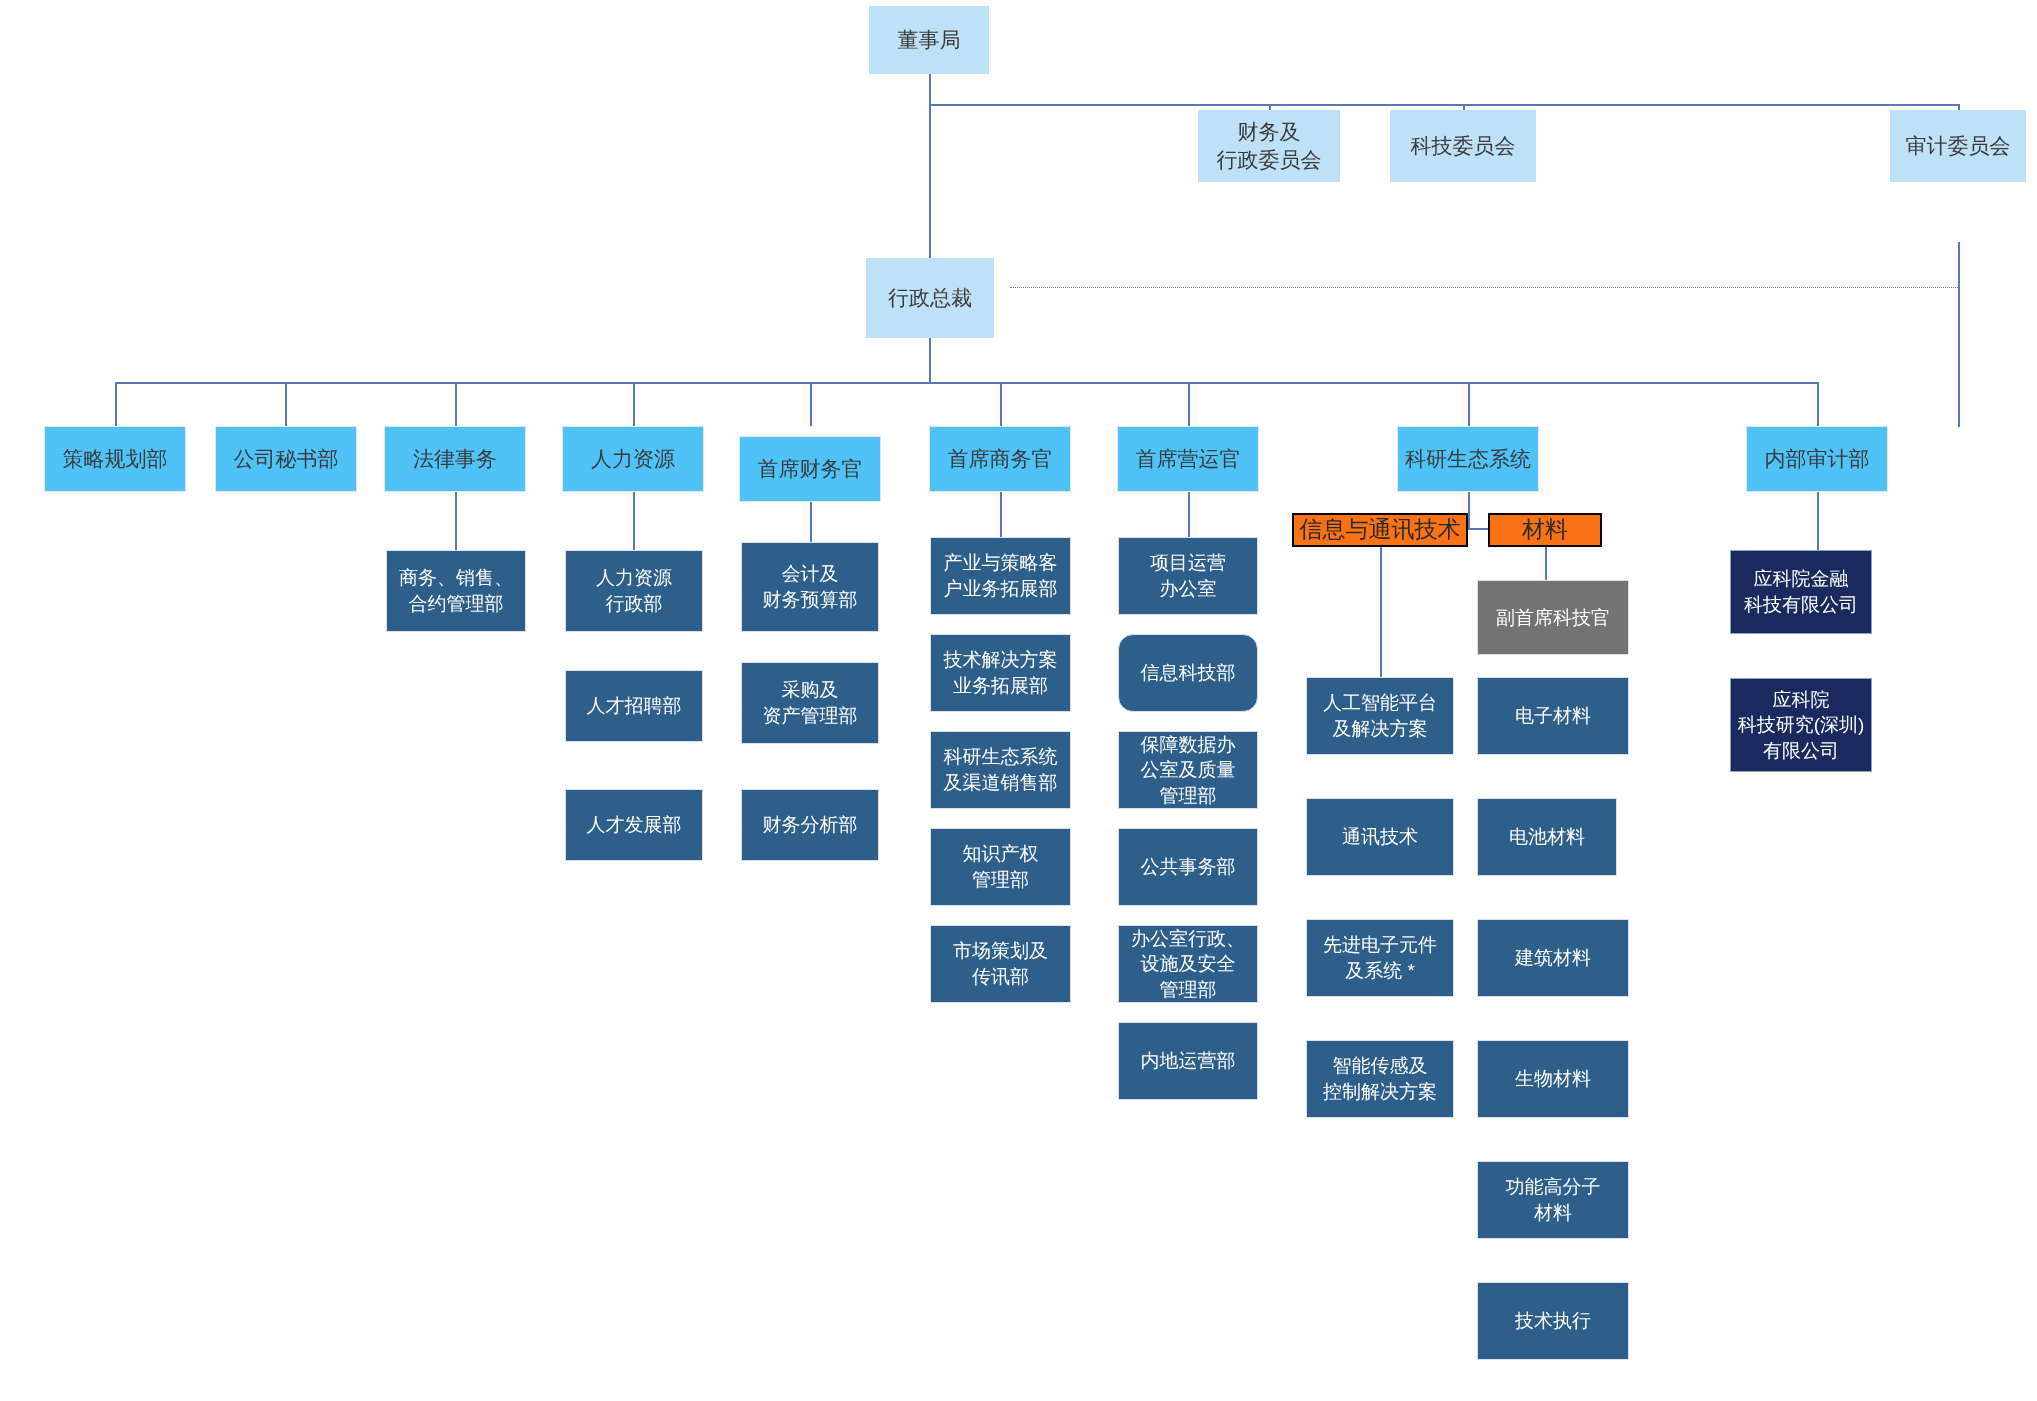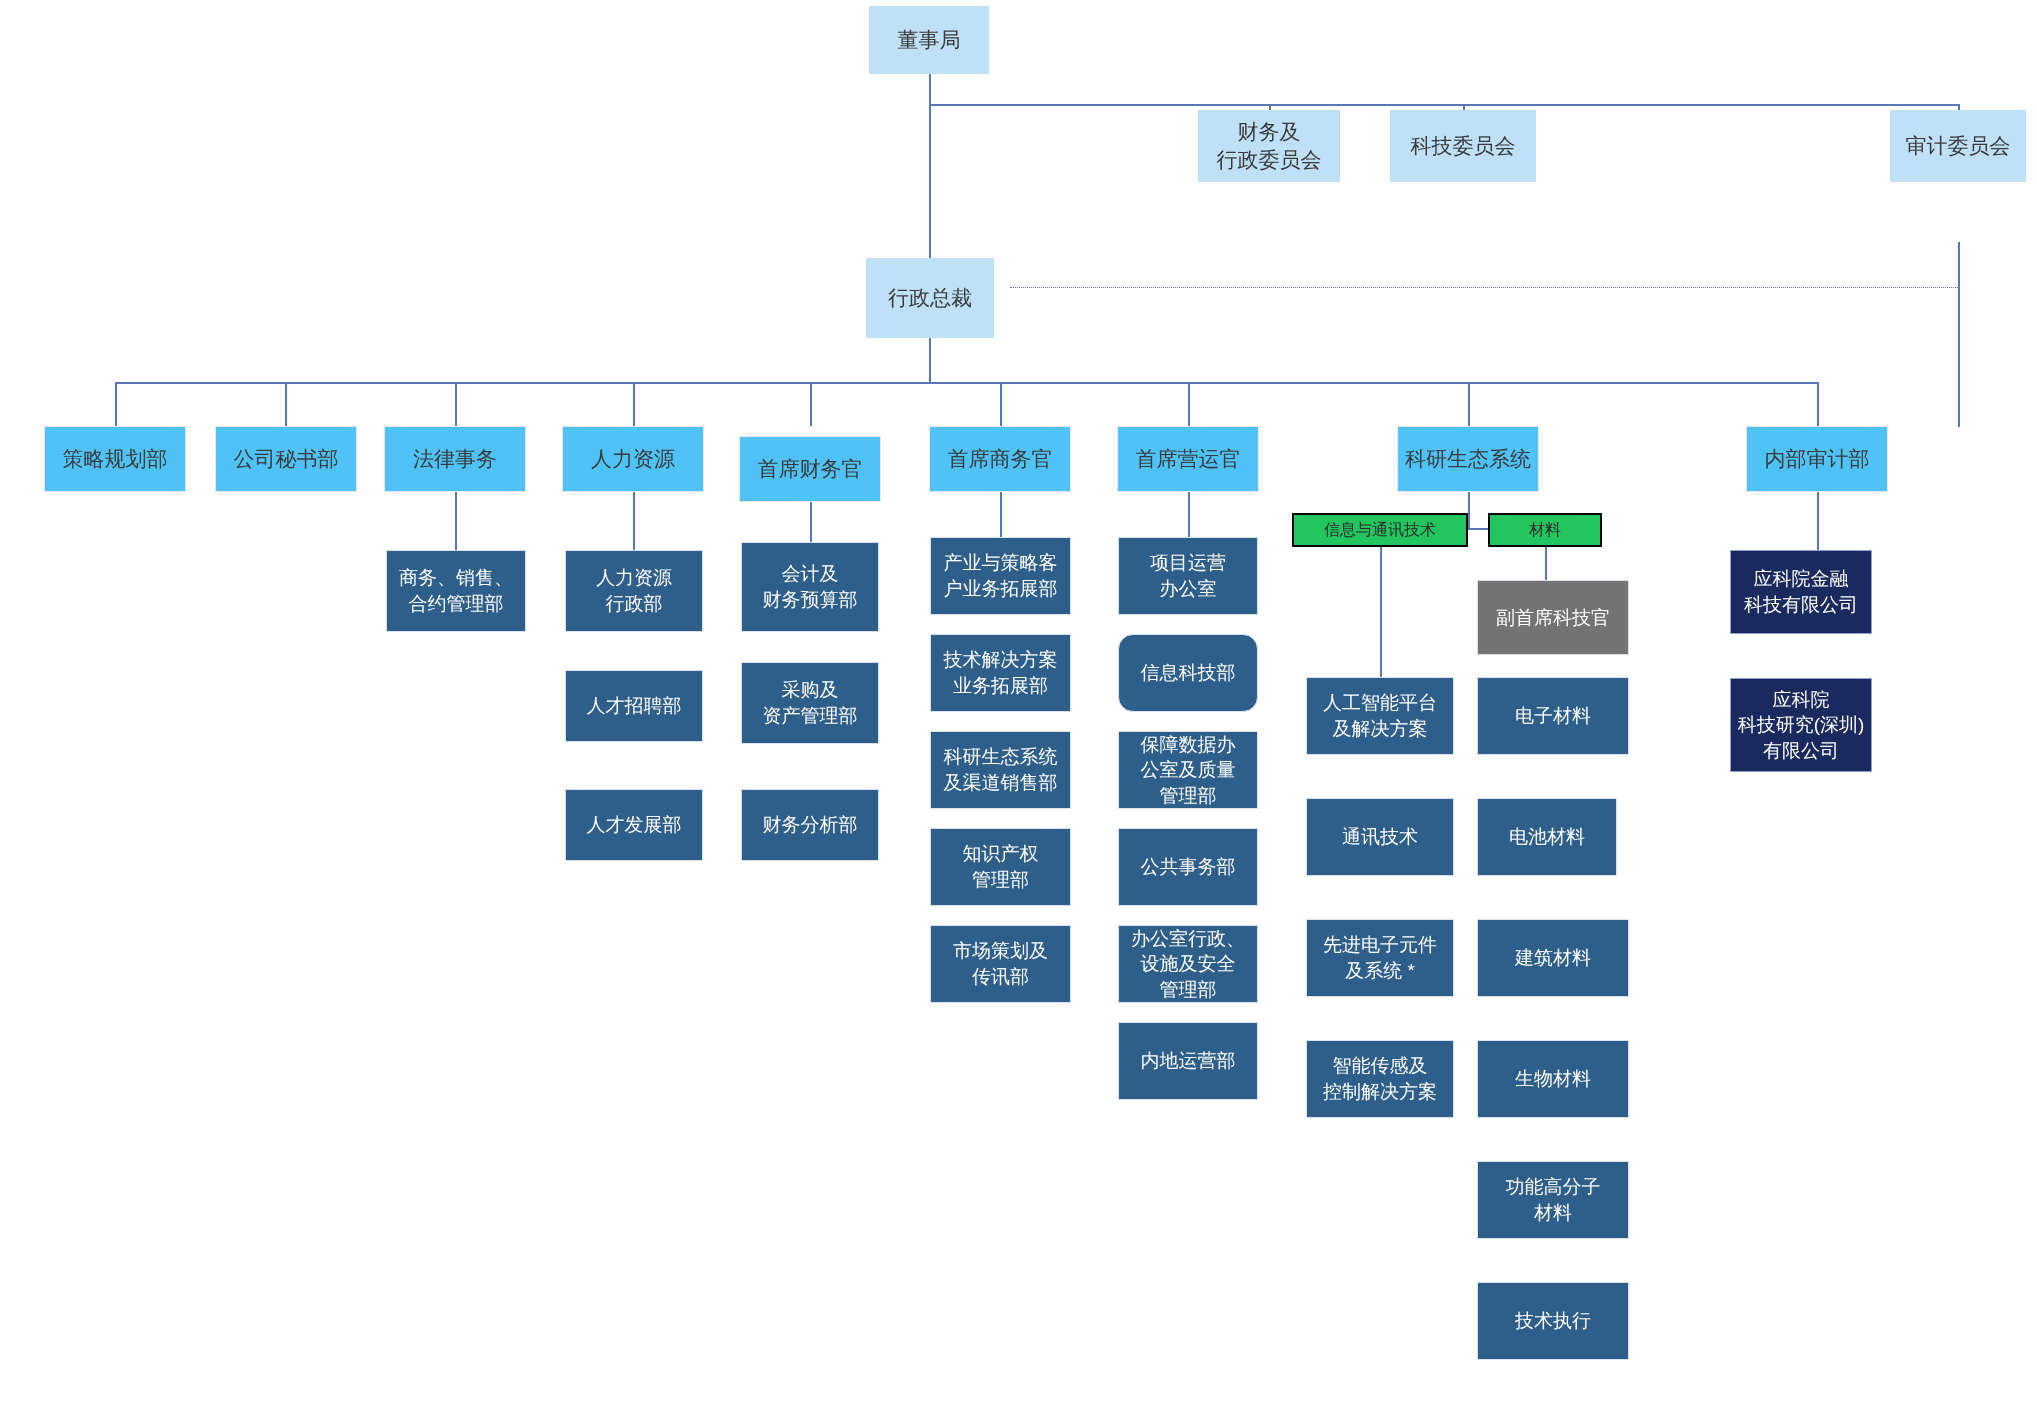--- a/index.html
+++ b/index.html
@@ -56,23 +56,23 @@
   }
   
   .n-navy {
     background: #1b2a5e;
     color: #ffffff;
     font-size: 19px;
     border: 1px solid #8fa2c8;
   }
   
   .n-label {
-    background: #22c55e;
+    background: #f97316;
     color: #2a2a2a;
-    font-size: 16px;
+    font-size: 23px;
     border: 2.5px solid #000000;
   }
   
   .line {
     position: absolute;
     background: #5a78b8;
     z-index: 1;
   }
   .line-h { height: 1.6px; }
   .line-v { width: 1.6px; }

